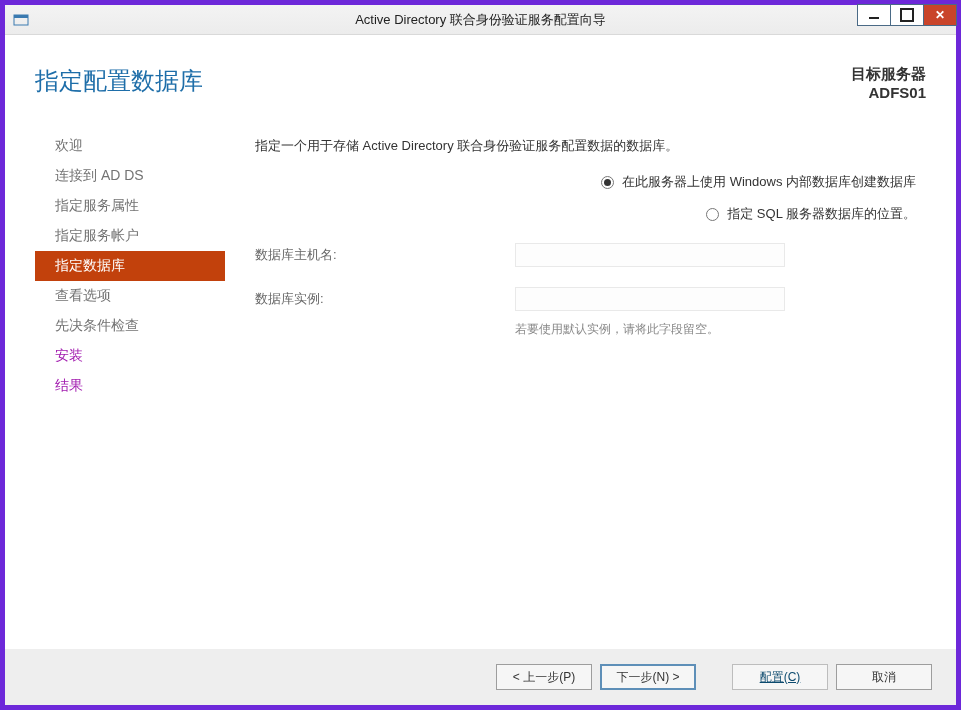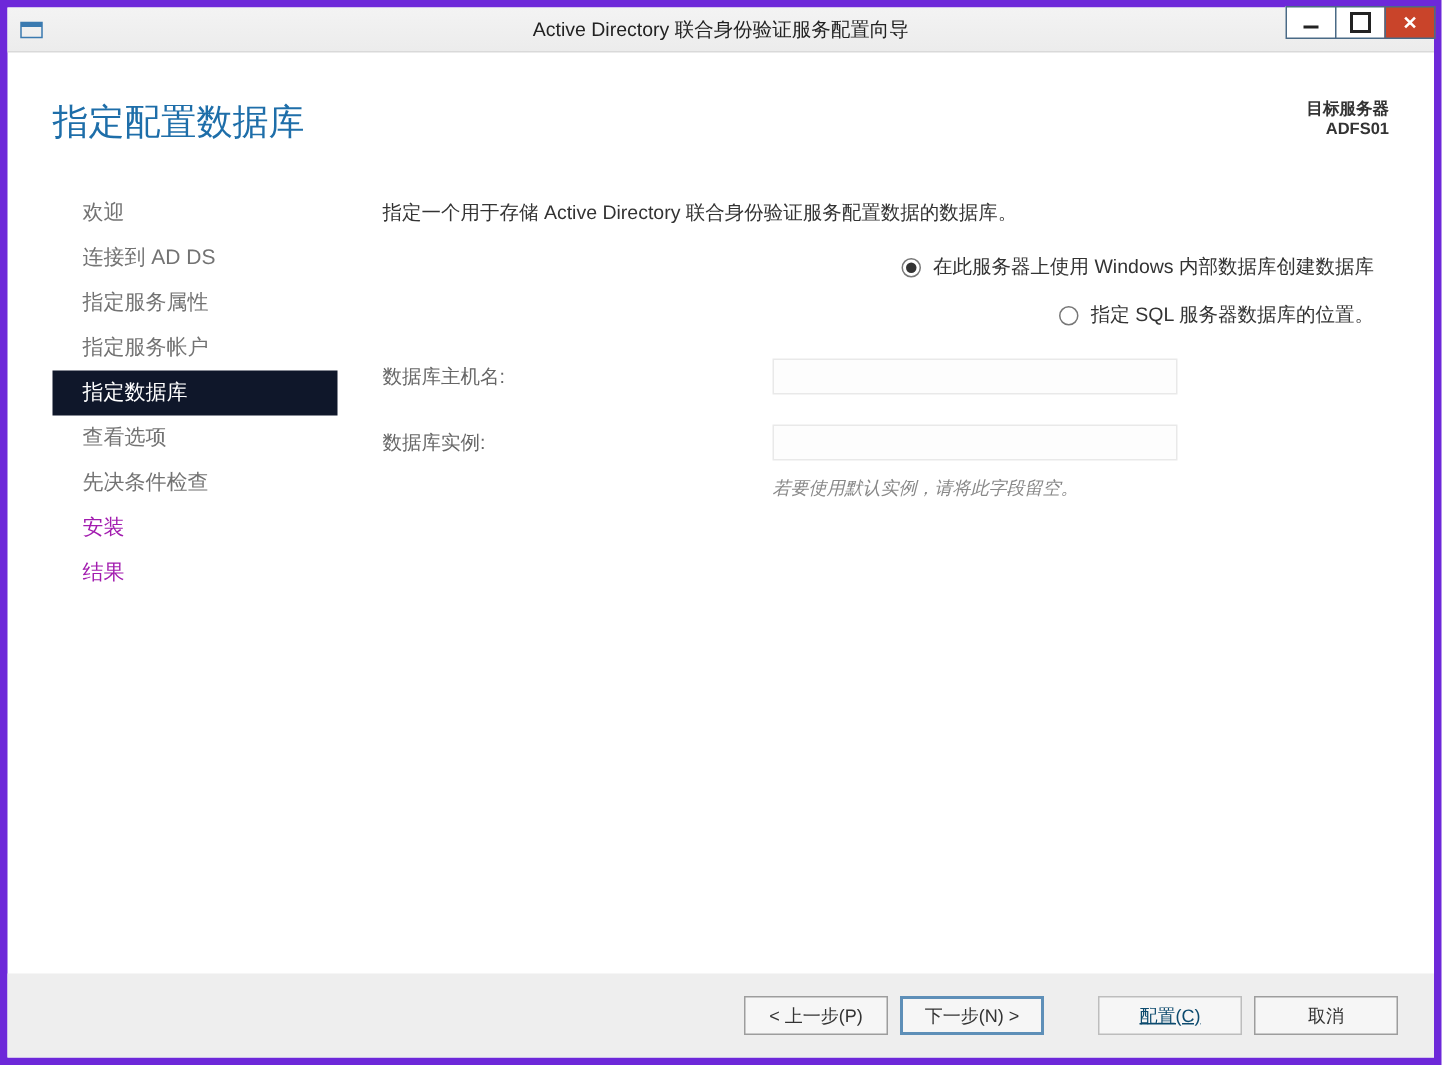--- a/index.html
+++ b/index.html
@@ -96,21 +96,21 @@
     align-items: flex-start;
     padding: 30px 30px 10px 30px;
   }
   .page-heading {
     font-size: 24px;
     color: #1e6ea9;
     font-weight: normal;
   }
   .target-box {
     text-align: right;
-    font-size: 11px;
+    font-size: 15px;
     color: #333;
     margin-left: 44px;
   }
   .target-box .label {
     font-weight: bold;
     color: #333;
   }
   .target-box .value {
     font-weight: bold;
     color: #333;
@@ -124,21 +124,21 @@
     width: 220px;
     padding-left: 30px;
   }
   .side-item {
     padding: 6px 10px 6px 20px;
     font-size: 14px;
     color: #737373;
     cursor: pointer;
   }
   .side-item.selected {
-    background: #0f172a;
+    background: #c2410c;
     color: #fff;
     padding-left: 20px;
   }
   .side-item.disabled {
     color: #a21caf;
     cursor: default;
   }
   .main {
     flex: 1;
     padding: 0 40px 0 30px;
@@ -182,21 +182,20 @@
     width: 270px;
     height: 24px;
     border: 1px solid #e9e9e9;
     background: #fdfdfd;
     padding: 2px 4px;
     color: #888;
   }
   .hint {
     margin-left: 260px;
     color: #888;
-    font-style: italic;
     font-size: 12px;
     margin-top: 10px;
   }
   .footer {
     height: 56px;
     border-top: none;
     background: #eeeeee;
     display: flex;
     align-items: center;
     justify-content: flex-end;

